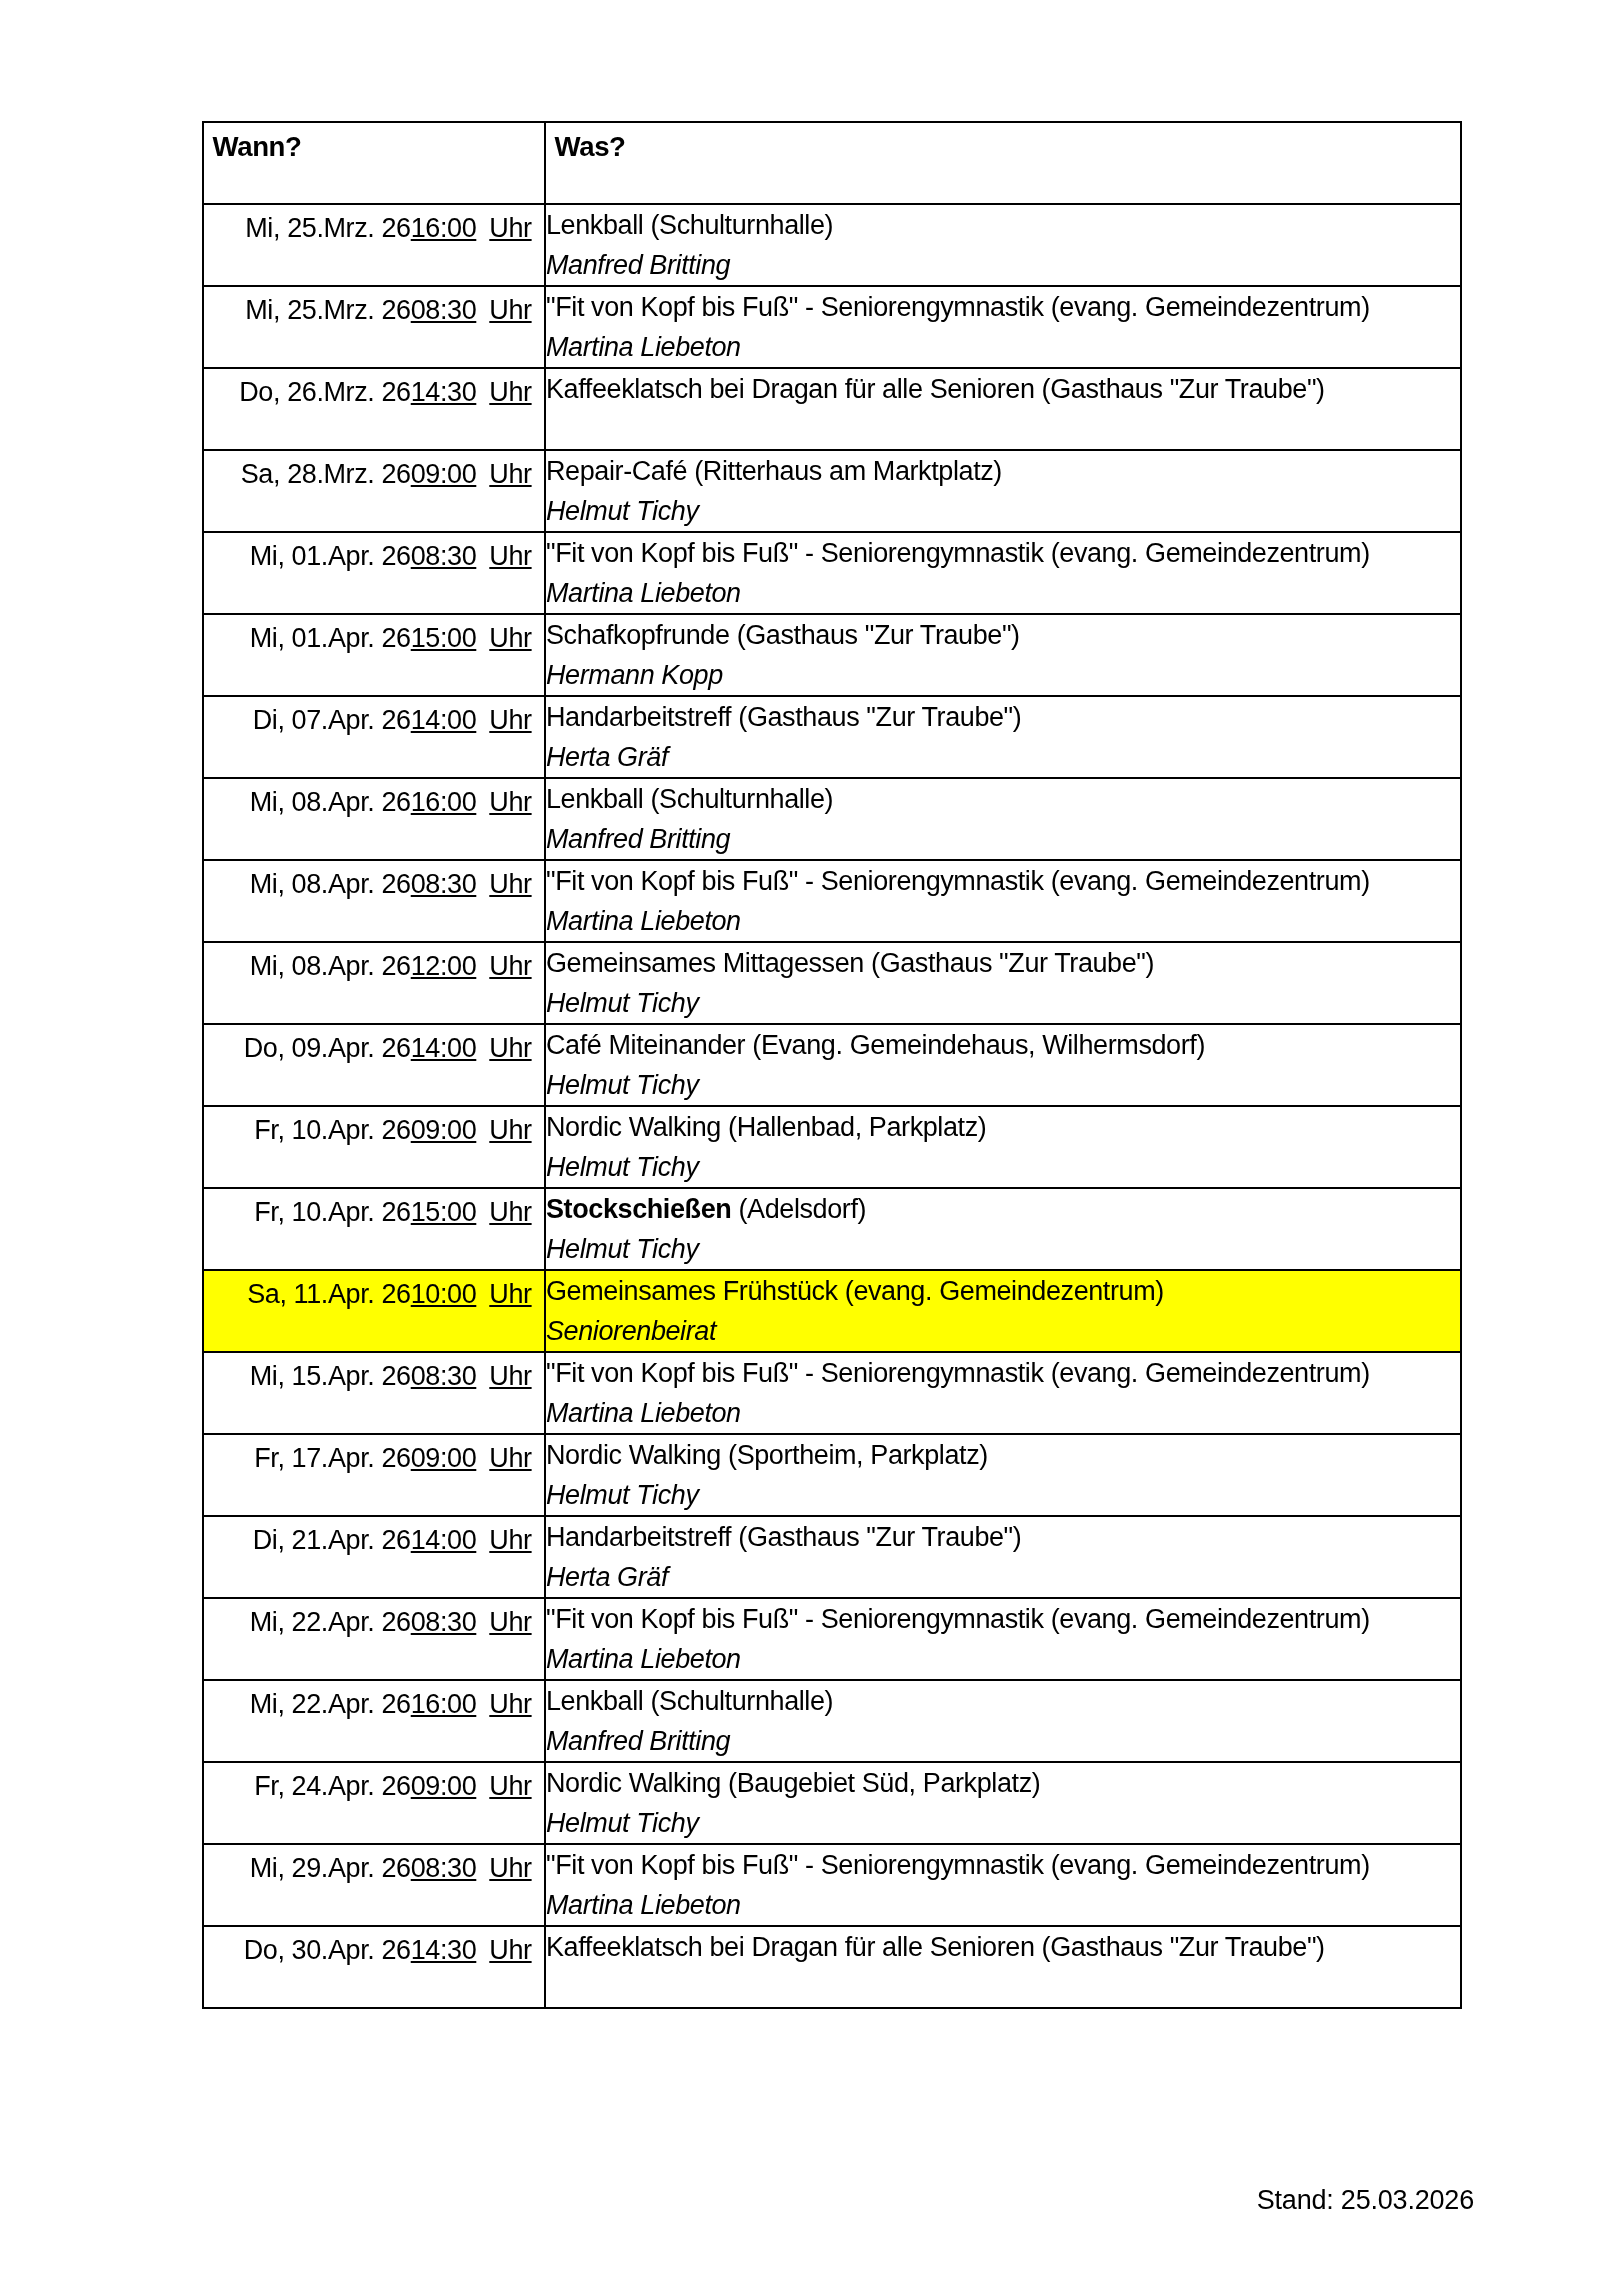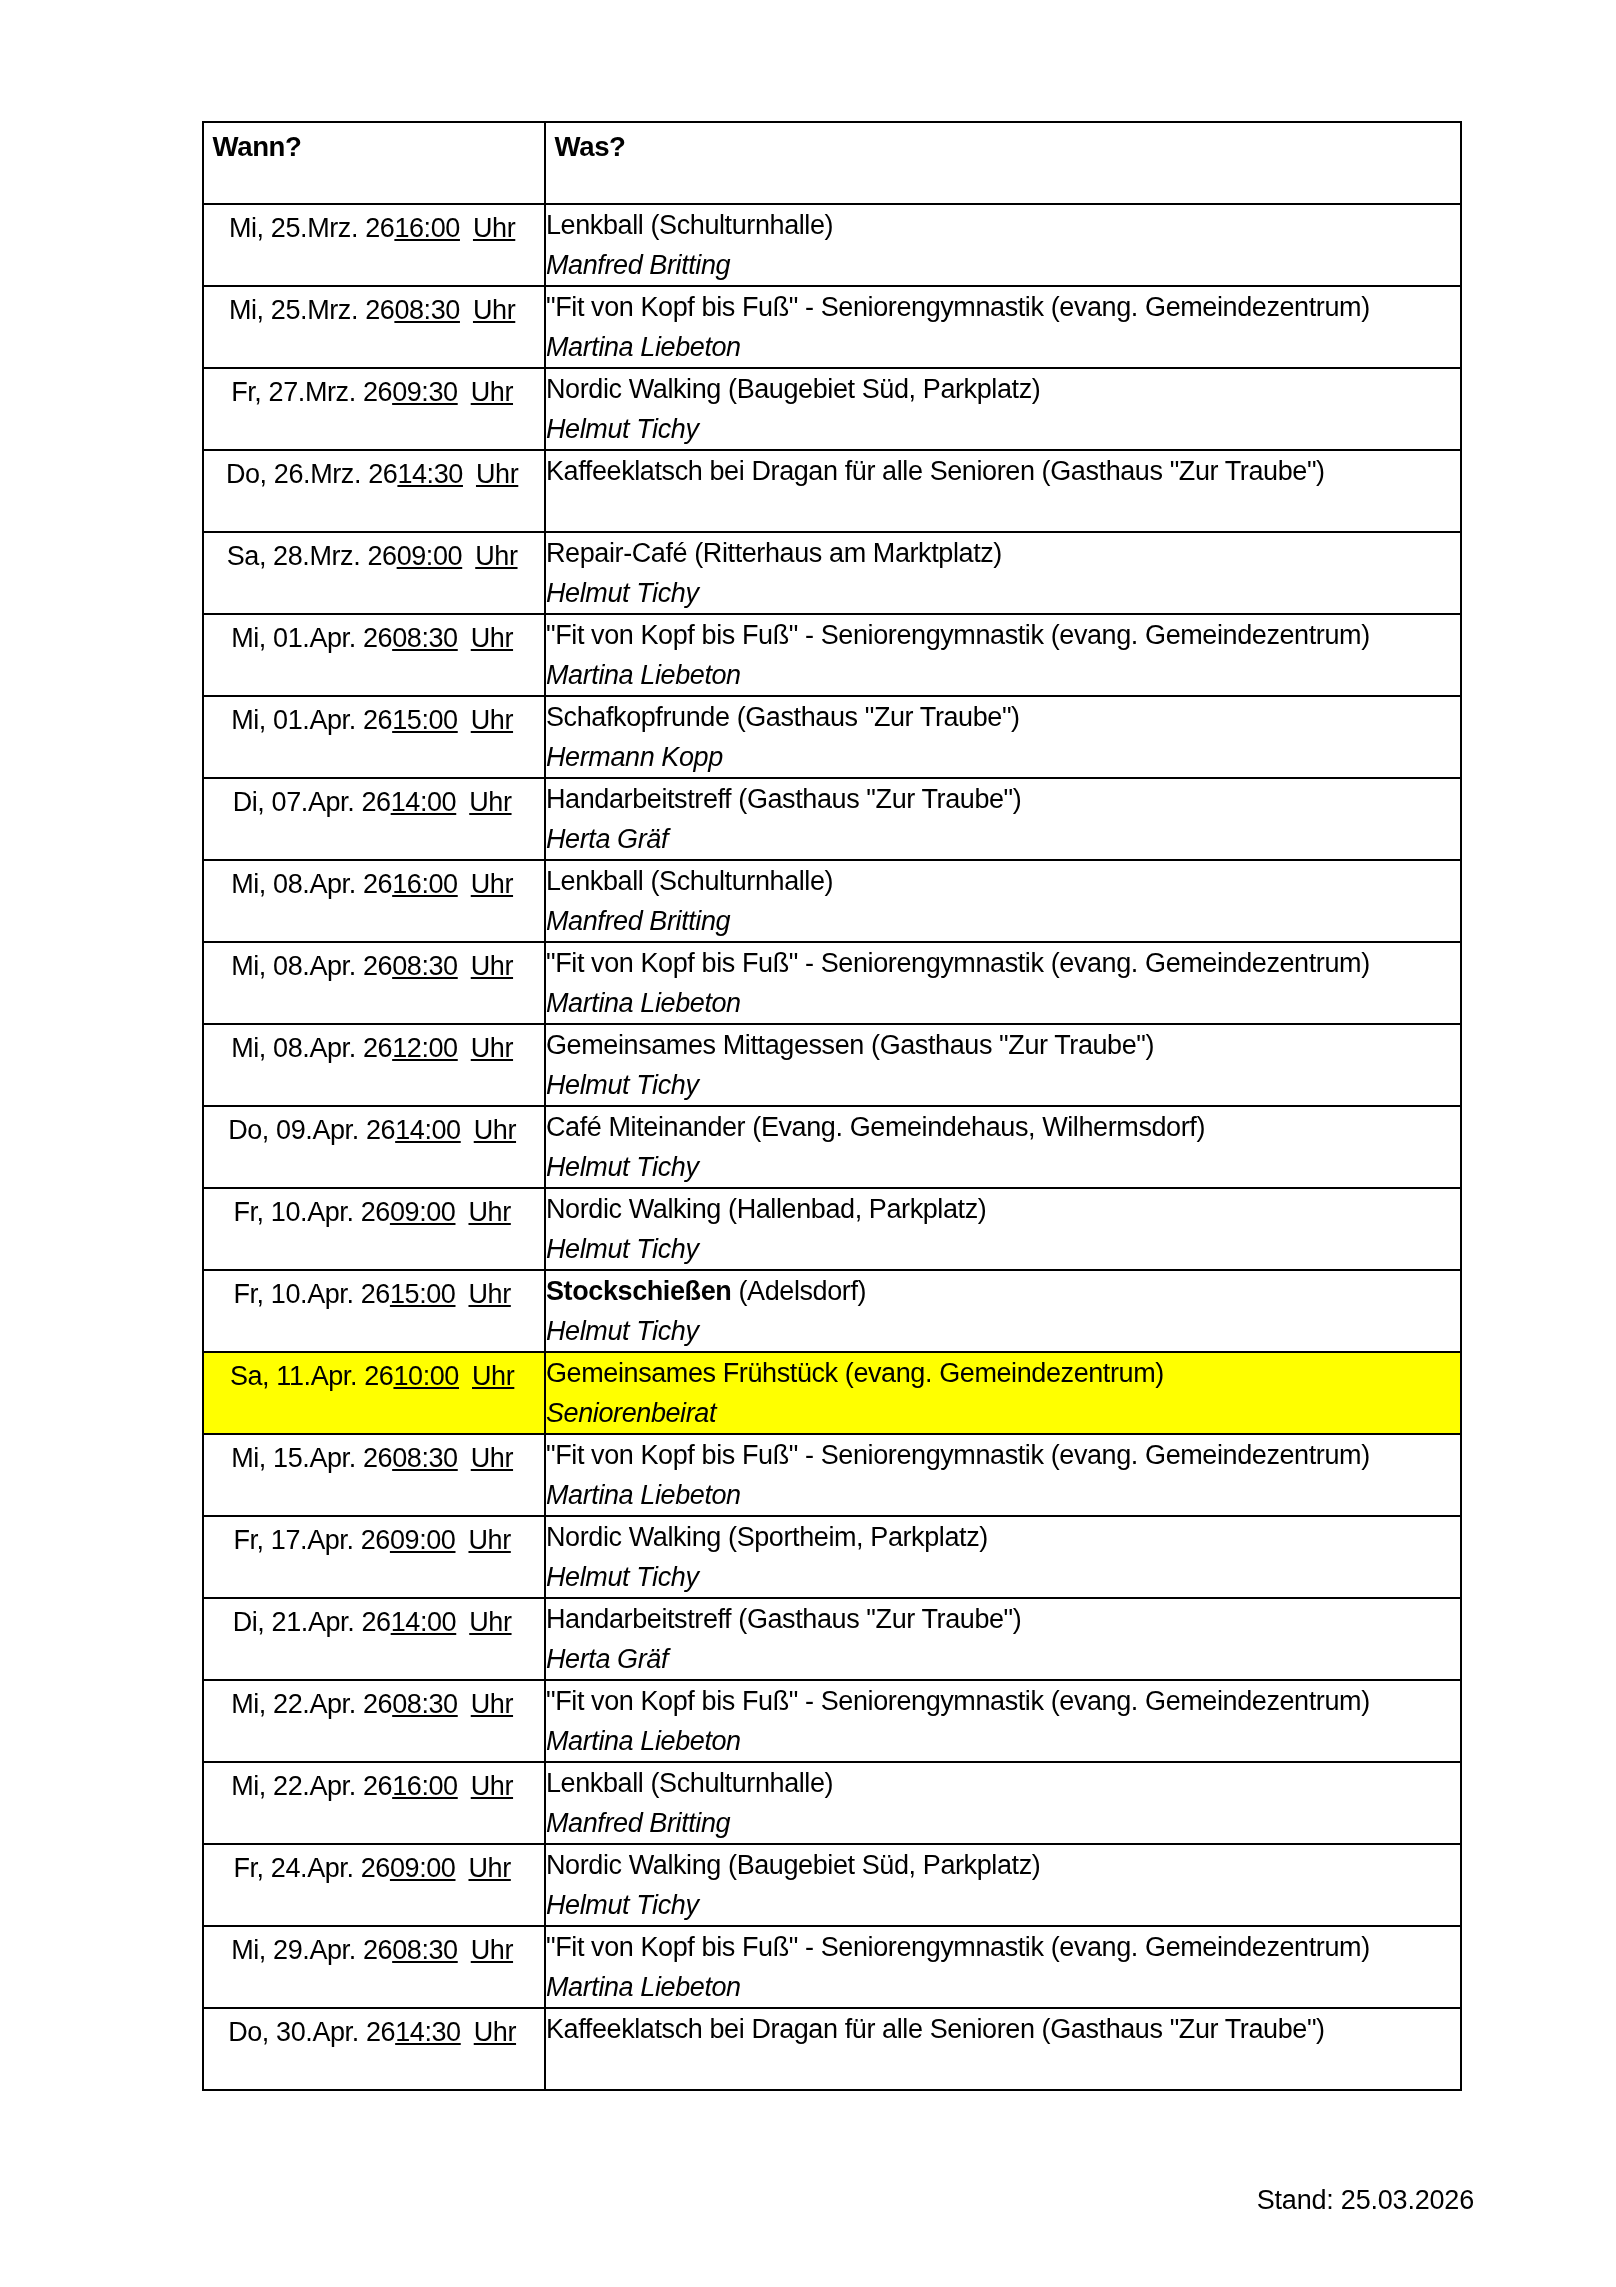--- a/index.html
+++ b/index.html
@@ -41,21 +41,21 @@
     padding: 7.6px 0 0 8.6px;
   }
   table.schedule td { height: 75px; }
   tr.hl td { background: #ffff00; }
 
   td.c-wann {
     font-size: 27px;
   }
   .wann-line {
     display: flex;
-    justify-content: center;
+    justify-content: flex-end;
     align-items: flex-start;
     padding: 7.6px 12.4px 0 8.6px;
     line-height: 32px;
   }
   .time {
     display: inline-flex;
     gap: 13px;
     white-space: nowrap;
     text-decoration: underline;
   }
@@ -125,35 +125,20 @@
         </div>
       </td>
       <td class="c-was">
         <div class="title">"Fit von Kopf bis Fuß" - Seniorengymnastik (evang. Gemeindezentrum)</div>
         <div class="organizer">Martina Liebeton</div>
       </td>
     </tr>
         <tr>
       <td class="c-wann">
         <div class="wann-line">
-          <span class="date">Fr, 27.Mrz. 26</span>
-          <span class="time">
-            <span>09:30</span>
-            <span>Uhr</span>
-          </span>
-        </div>
-      </td>
-      <td class="c-was">
-        <div class="title">Nordic Walking (Baugebiet Süd, Parkplatz)</div>
-        <div class="organizer">Helmut Tichy</div>
-      </td>
-    </tr>
-        <tr>
-      <td class="c-wann">
-        <div class="wann-line">
           <span class="date">Do, 26.Mrz. 26</span>
           <span class="time">
             <span>14:30</span>
             <span>Uhr</span>
           </span>
         </div>
       </td>
       <td class="c-was">
         <div class="title">Kaffeeklatsch bei Dragan für alle Senioren (Gasthaus "Zur Traube")</div>
         <div class="organizer"></div>

